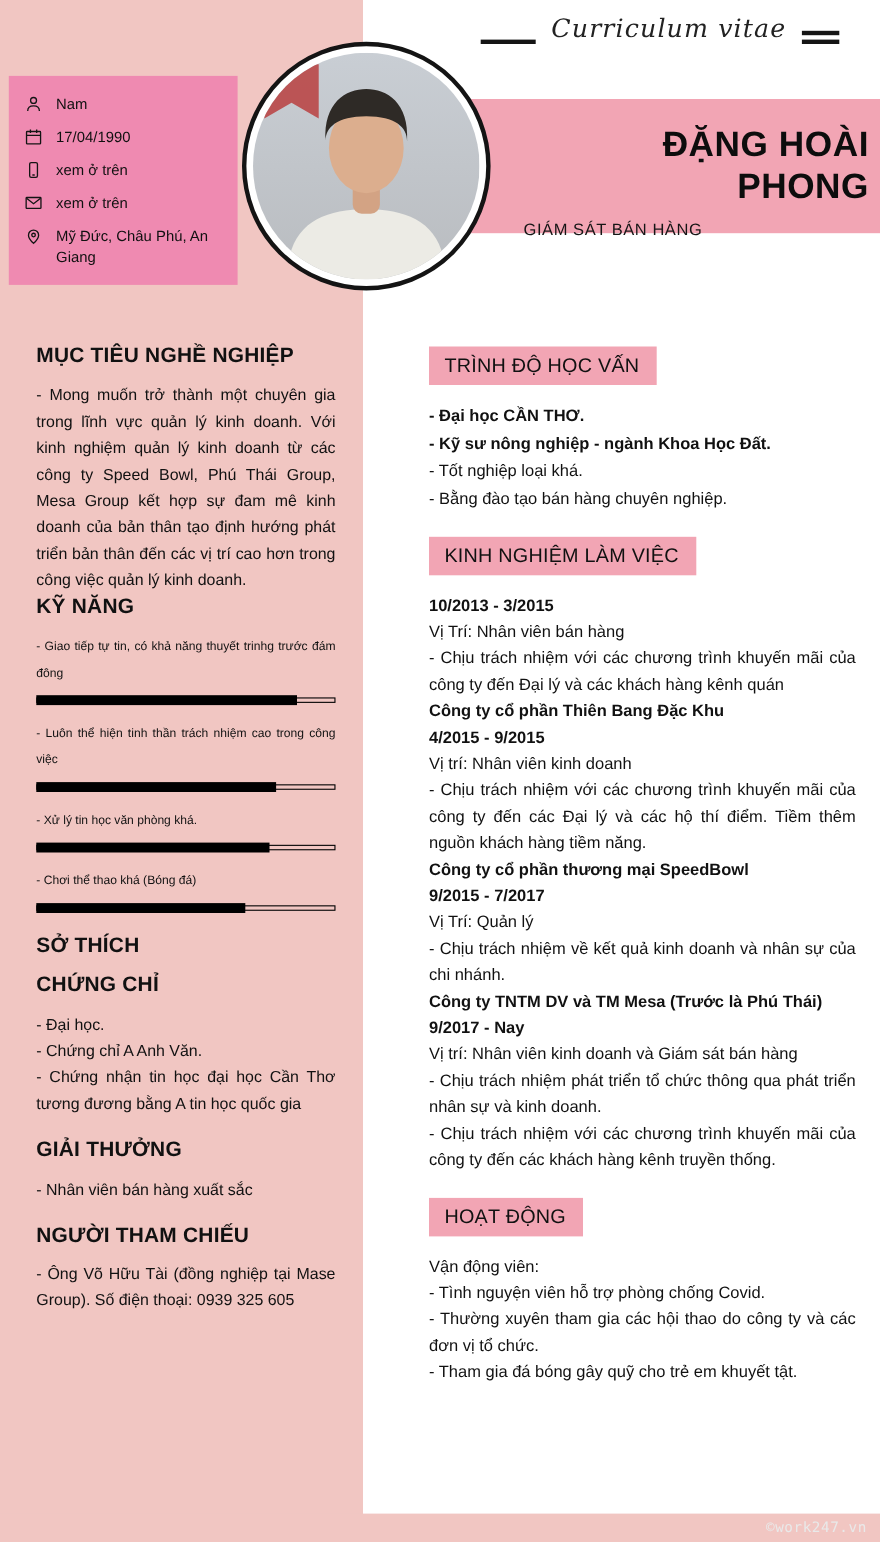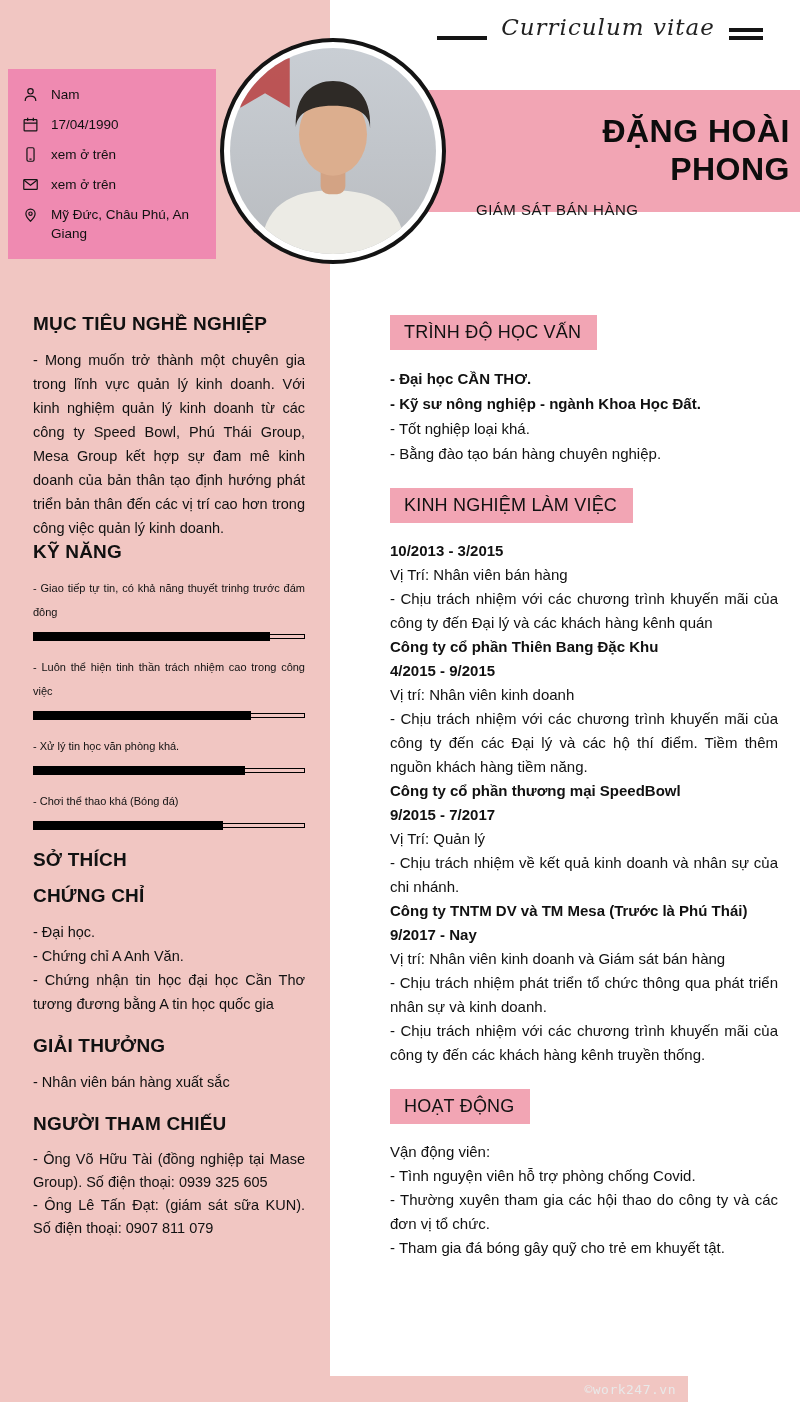--- a/index.html
+++ b/index.html
@@ -8,21 +8,21 @@
     height:1402px; position:relative; background:#ffffff;
     font-family:"Liberation Sans", sans-serif; color:#111; overflow:hidden;
   }
   
   :root{
     --left_panel:#f1c6c2; --accent:#f2a5b4; --info_box:#ef8ab1;
     --ink:#111111; --watermark:#e9e9e9;
   }
   
   .left-col { position:absolute; left:0; top:0; width:330px; height:1402px; background:var(--left_panel); z-index:1; }
-  .bottom-strip { position:absolute; left:0; bottom:0; width:688px; height:26px; background:var(--left_panel); z-index:4;
+  .bottom-strip { position:absolute; left:0; bottom:0; width:800px; height:26px; background:var(--left_panel); z-index:4;
     display:flex; align-items:center; justify-content:flex-end; padding-right:12px; }
   .watermark { font-family:"DejaVu Sans Mono", monospace; font-size:13px; color:var(--watermark); letter-spacing:.5px; }
 
   
   .cv-header { position:absolute; top:8px; left:400px; width:400px; height:32px; z-index:5;
     display:flex; align-items:flex-end; justify-content:center; gap:14px; }
   .cv-header .script { font-family:"DejaVu Serif", serif; font-style:italic; font-size:23px; color:#222; letter-spacing:1px; }
   .hbar { width:50px; height:4px; background:#151515; }
   .hbar-stack { display:flex; flex-direction:column; gap:4px; }
   .hbar-stack .hbar { width:34px; }
@@ -213,21 +213,20 @@
 
     <div class="lline">- Nhân viên bán hàng xuất sắc</div>
       </div>
   </div>
 
   <div class="lsec-tight">
     <div class="lhead">NGƯỜI THAM CHIẾU</div>
     <div>
 
     <div class="ref-line">- Ông Võ Hữu Tài (đồng nghiệp tại Mase Group). Số điện thoại: 0939 325 605</div>
-        <div class="ref-line">- Ông Lê Tấn Đạt: (giám sát sữa KUN). Số điện thoại: 0907 811 079</div>
       </div>
   </div>
 
 </div>
 
 <div class="right-content">
 
   <div>
     <div class="rhead">TRÌNH ĐỘ HỌC VẤN</div>
     <div>

